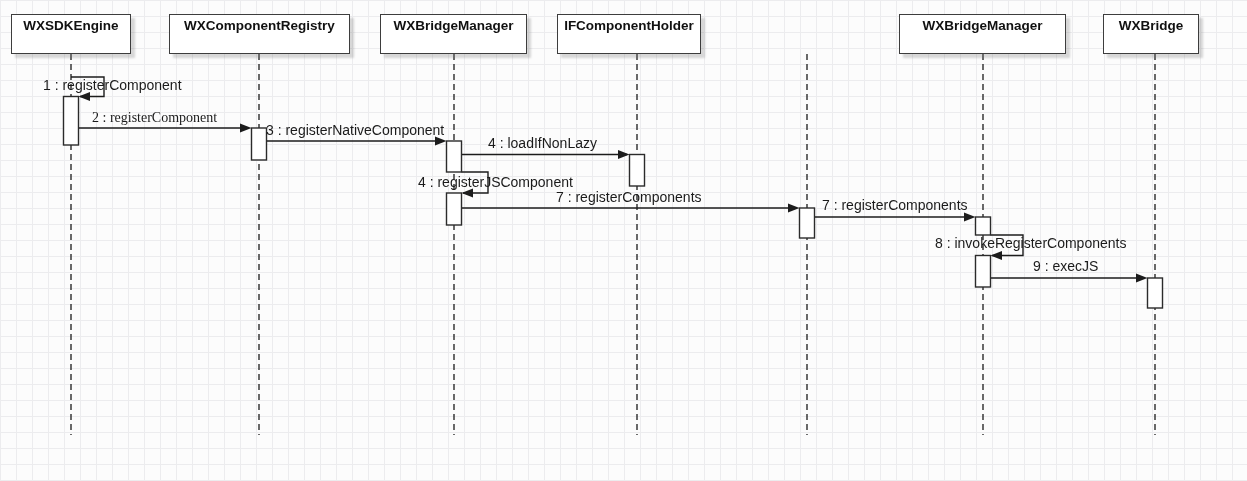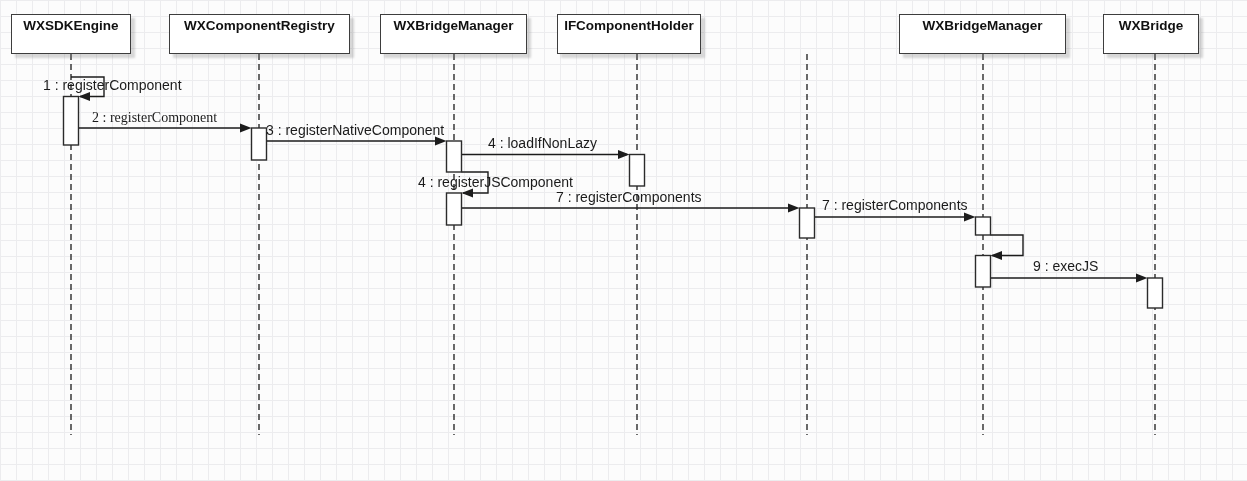--- a/index.html
+++ b/index.html
@@ -94,15 +94,16 @@
   <div class="participant" style="left:899px;width:167px;">WXBridgeManager</div>
   <div class="participant" style="left:1103px;width:96px;">WXBridge</div>
 
   <div class="msg-label" style="left:43px;top:78px;">1 : registerComponent</div>
   <div class="msg-label" style="left:92px;top:110px;font-family:Liberation Serif, serif;">2 : registerComponent</div>
   <div class="msg-label" style="left:266px;top:123px;">3 : registerNativeComponent</div>
   <div class="msg-label" style="left:488px;top:136px;">4 : loadIfNonLazy</div>
   <div class="msg-label" style="left:418px;top:175px;">4 : registerJSComponent</div>
   <div class="msg-label" style="left:556px;top:190px;">7 : registerComponents</div>
   <div class="msg-label" style="left:822px;top:198px;">7 : registerComponents</div>
+  <div class="msg-label" style="left:935px;top:236px;">8 : invokeRegisterComponents</div>
   <div class="msg-label" style="left:1033px;top:259px;">9 : execJS</div>
 
 </div>
 
 </body></html>

